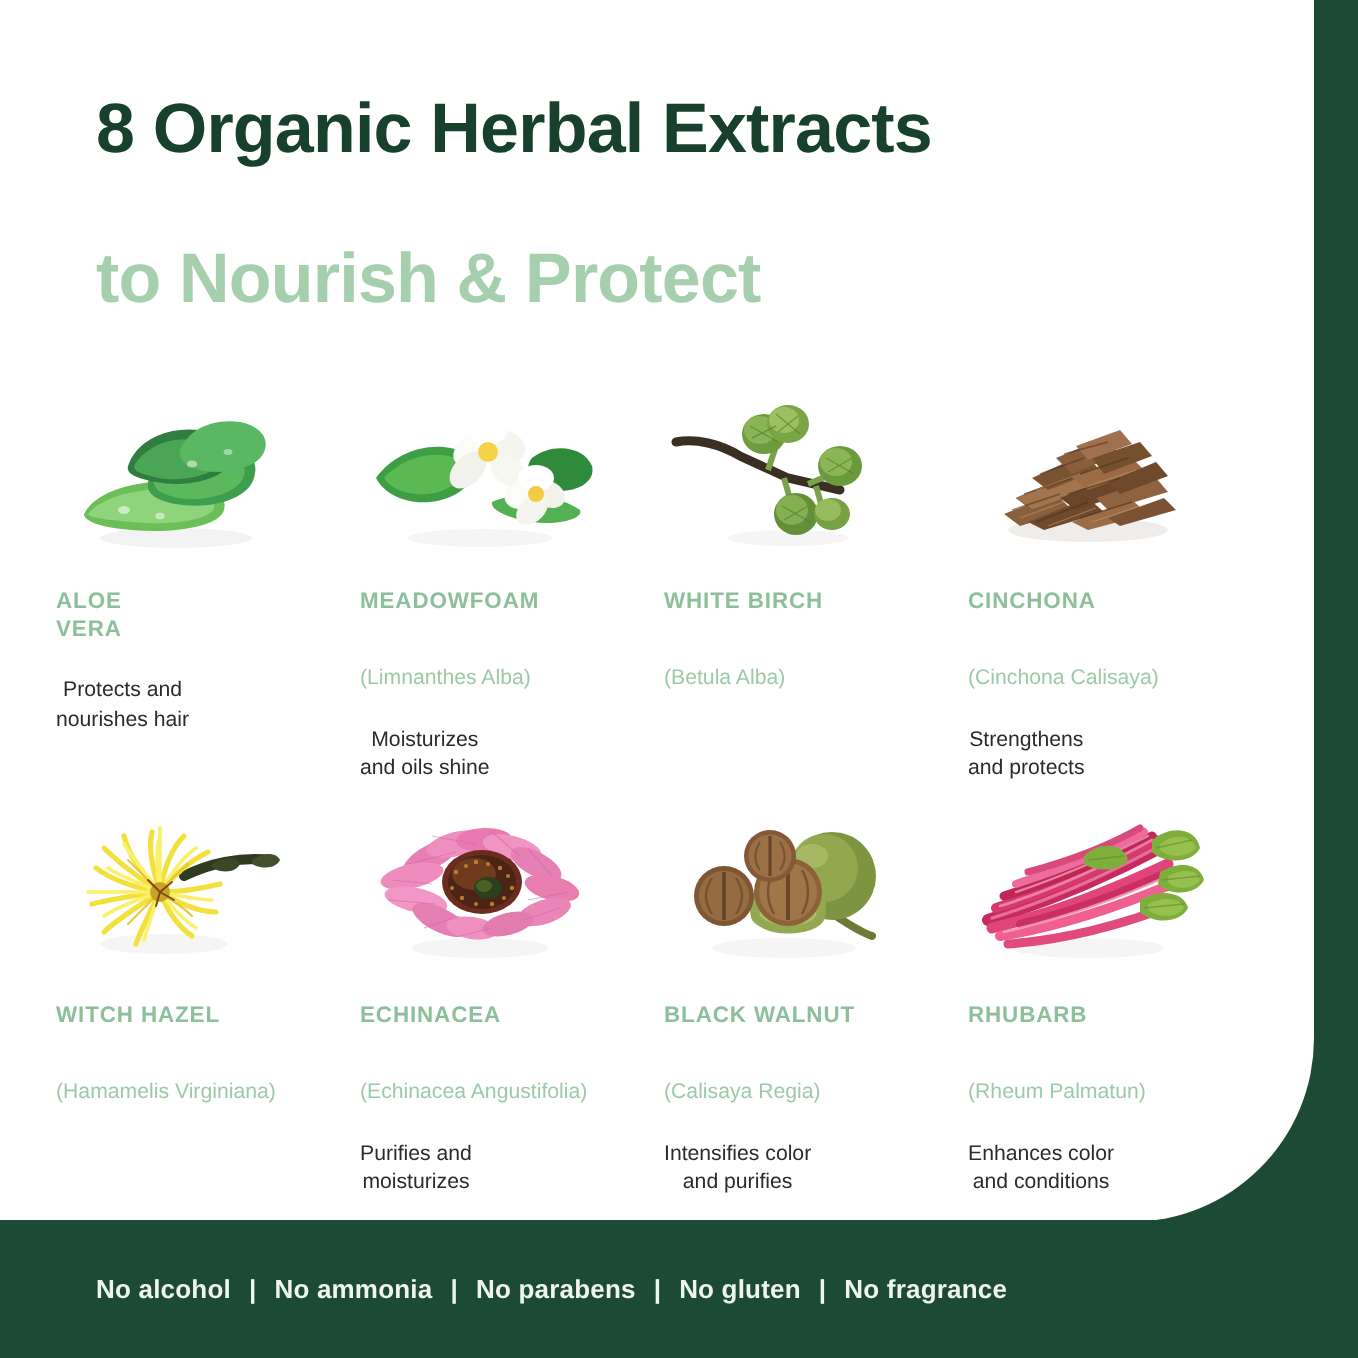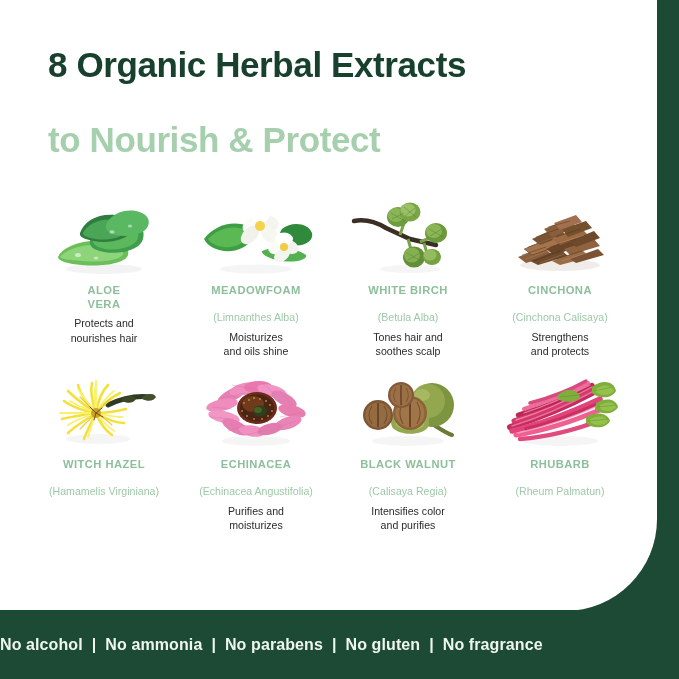--- a/index.html
+++ b/index.html
@@ -80,22 +80,23 @@
   .herb-row {
     display: flex;
     width: 100%;
   }
   .herb-row.row-2 { margin-top: 10px; }
 
   .herb-cell {
     width: 152px;
     display: flex;
     flex-direction: column;
-    align-items: center;
+    align-items: flex-start;
     text-align: center;
+    gap: 11px;
   }
 
   .herb-art {
     width: 120px;
     height: 82px;
     position: relative;
     margin-bottom: 6px;
   }
   .herb-art svg { display: block; width: 100%; height: 100%; }
 
@@ -126,23 +127,24 @@
     left: 0;
     bottom: 0;
     width: 679px;
     height: 69px;
     background: #1d4a34;
     z-index: 4;
     display: flex;
     align-items: center;
   }
   .claims {
+    margin-left: 48px;
     display: flex;
     align-items: flex-end;
-    font-size: 16px;
+    font-size: 13px;
     font-weight: bold;
     color: #eef6ec;
     letter-spacing: 0.1px;
     white-space: nowrap;
   }
   .claim-sep {
     color: #eef6ec;
     font-weight: bold;
     padding: 0 9px;
   }
@@ -246,24 +248,20 @@
             <ellipse cx="82" cy="60" rx="6.5" ry="5.5" fill="#95bb5e"></ellipse>
             <g stroke="#4f7a2c" stroke-width="0.7" opacity="0.6">
               <path d="M43 18 L57 26 M44 24 L56 18 M56 12 L68 22 M57 21 L67 13"></path>
               <path d="M81 34 L95 42 M82 41 L94 34"></path>
               <path d="M59 58 L73 66 M60 65 L72 58"></path>
             </g>
           </svg>
         </div>
         <div class="herb-name">WHITE BIRCH</div>
         <div class="herb-latin">(Betula Alba)</div>
-        <div class="herb-desc">
-          <span>Tones hair and</span><br>
-          <span>soothes scalp</span>
-        </div>
       </div>
 
       <div class="herb-cell">
         <div class="herb-art">
           <svg viewBox="0 0 120 82">
             <ellipse cx="60" cy="70" rx="40" ry="6" fill="#e5e0db" opacity="0.6"></ellipse>
             <g>
               <path d="M18 62 L44 52 L52 60 L26 68 Z" fill="#8a5f3c"></path>
               <path d="M30 66 L60 54 L68 61 L38 70 Z" fill="#6f4a2d"></path>
               <path d="M52 66 L82 55 L90 62 L60 70 Z" fill="#9b6c45"></path>
@@ -468,20 +466,24 @@
               <path d="M100 36 C108 32,115 33,116 38 C113 43,103 43,100 39 Z"></path>
               <path d="M90 50 C98 46,106 47,108 52 C105 57,95 57,90 53 Z"></path>
             </g>
             <g stroke="#5f8c2a" stroke-width="0.7" opacity="0.6" fill="none">
               <path d="M94 22 L112 18 M97 38 L116 36 M88 52 L108 50 M60 28 L78 26"></path>
             </g>
           </svg>
         </div>
         <div class="herb-name">RHUBARB</div>
         <div class="herb-latin">(Rheum Palmatun)</div>
+        <div class="herb-desc">
+          <span>Enhances color</span><br>
+          <span>and conditions</span>
+        </div>
       </div>
 
     </div>
   </div>
 
   <div class="footer-bar">
     <div class="claims">
       <span>No alcohol</span>
       <span class="claim-sep">|</span>
       <span>No ammonia</span>

